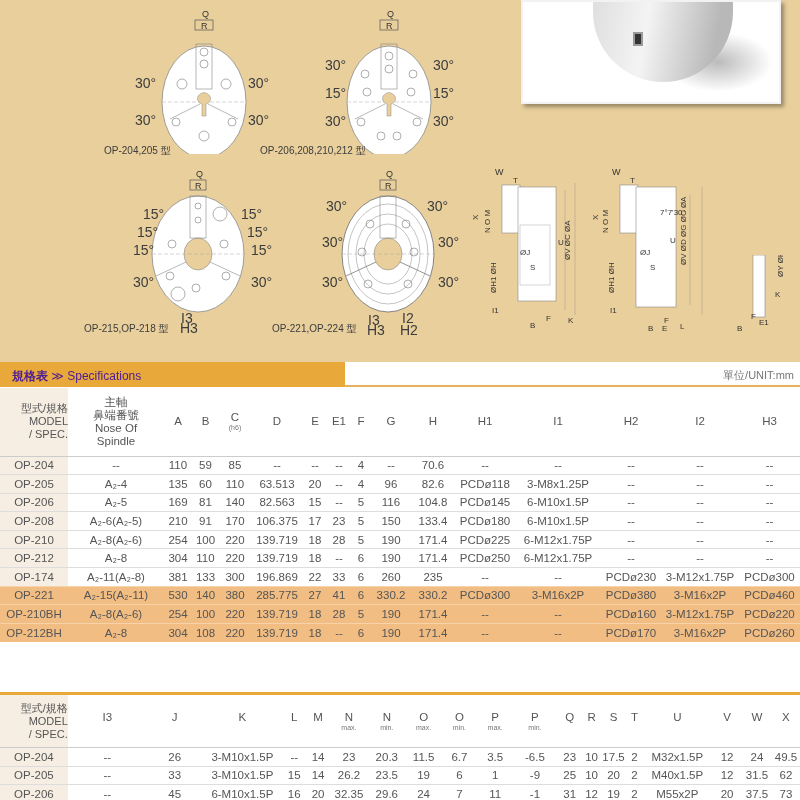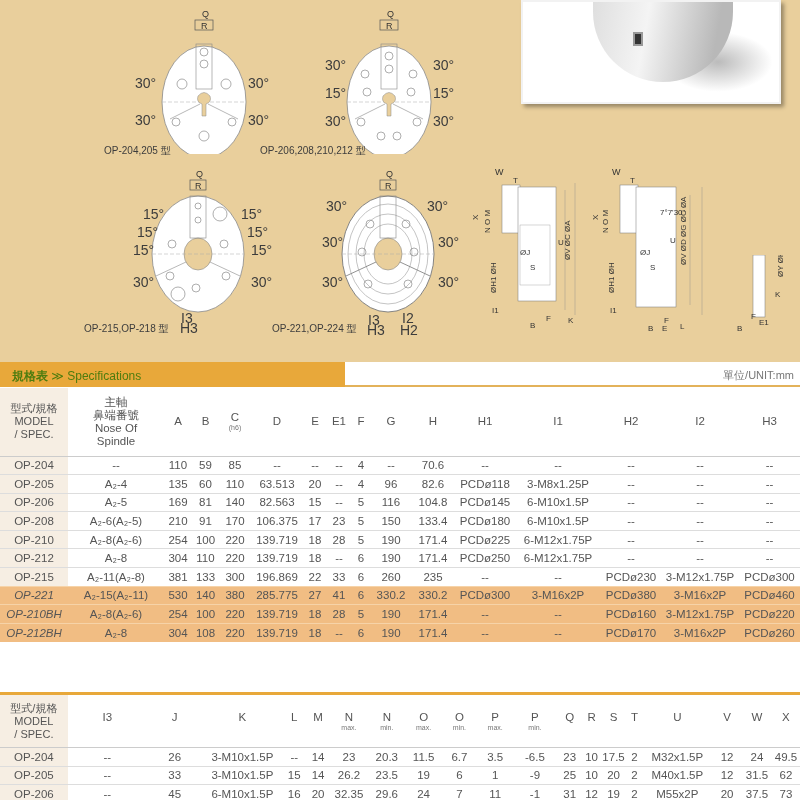--- a/index.html
+++ b/index.html
@@ -12,41 +12,41 @@
   .photo .jaw { position: absolute; left: 110px; top: 30px; width: 10px; height: 14px; background: #333; border: 2px solid #999; }
   .photo .shadow { position: absolute; left: 140px; top: 30px; width: 110px; height: 60px; border-radius: 50%; background: radial-gradient(#bbb, transparent 70%); }
 
   .diagram { position: absolute; }
   .diagram svg { display: block; }
   .cap { position: absolute; font-size: 10px; color: #3c3c3c; white-space: nowrap; }
   .ang { position: absolute; font-size: 14px; color: #3c3c3c; }
 
   .section-bar { position: absolute; left: 0; top: 362px; width: 345px; height: 25px; background: #e8a83a; }
   .section-line { position: absolute; left: 345px; top: 385px; width: 455px; height: 2px; background: #e3b25a; }
-  .section-title { position: absolute; left: 12px; top: 368px; font-size: 12px; color: #4d7c0f; }
+  .section-title { position: absolute; left: 12px; top: 368px; font-size: 12px; color: #4c1d95; }
   .section-title b { font-weight: bold; }
   .unit { position: absolute; right: 6px; top: 368px; font-size: 11px; color: #777; }
 
   table { border-collapse: collapse; position: absolute; left: 0; width: 800px; font-size: 11.5px; color: #555; }
   td, th { text-align: center; font-weight: normal; white-space: nowrap; padding: 0; }
   th { vertical-align: middle; line-height: 13px; }
   th small { display: block; font-size: 7px; line-height: 8px; color: #777; }
   .t1 { top: 388px; }
   .t1 thead tr { height: 68px; }
   .t1 tbody tr { height: 18.6px; }
   .t2 { top: 692px; }
   .t2 thead tr { height: 54px; }
   .t2 tbody tr { height: 18.6px; }
   .t2 thead th { vertical-align: middle; }
-  th.model { background: #f6eee3; }
+  th.model { background: #f6eee3; text-align: right; }
   td.model { background: #f6eee3; margin-top: 28px; }
   tbody tr td { border-top: 1px solid #ddd; }
   thead tr th { border-bottom: 1px solid #ccc; }
   tr.hl td { background: #f1bd83; border-top: 1px solid #f6d3a8; }
-  tr.hl td.model { background: #f1bd83; font-style: italic; }
+  tr.hl td.model { background: #f1bd83; }
   .t2 thead { border-top: 3px solid #e8a83a; }
   .zh { font-size: 11px; }
 </style>
 </head>
 <body>
 
 <div class="top">
 
   <div class="photo">
     <div class="shadow"></div>
@@ -396,21 +396,21 @@
         <td>6</td>
         <td>190</td>
         <td>171.4</td>
         <td>PCDø250</td>
         <td>6-M12x1.75P</td>
         <td>--</td>
         <td>--</td>
         <td>--</td>
       </tr>
       <tr>
-        <td class="model">OP-215</td>
+        <td class="model">OP-174</td>
         <td>A₂-11(A₂-8)</td>
         <td>381</td>
         <td>133</td>
         <td>300</td>
         <td>196.869</td>
         <td>22</td>
         <td>33</td>
         <td>6</td>
         <td>260</td>
         <td>235</td>

